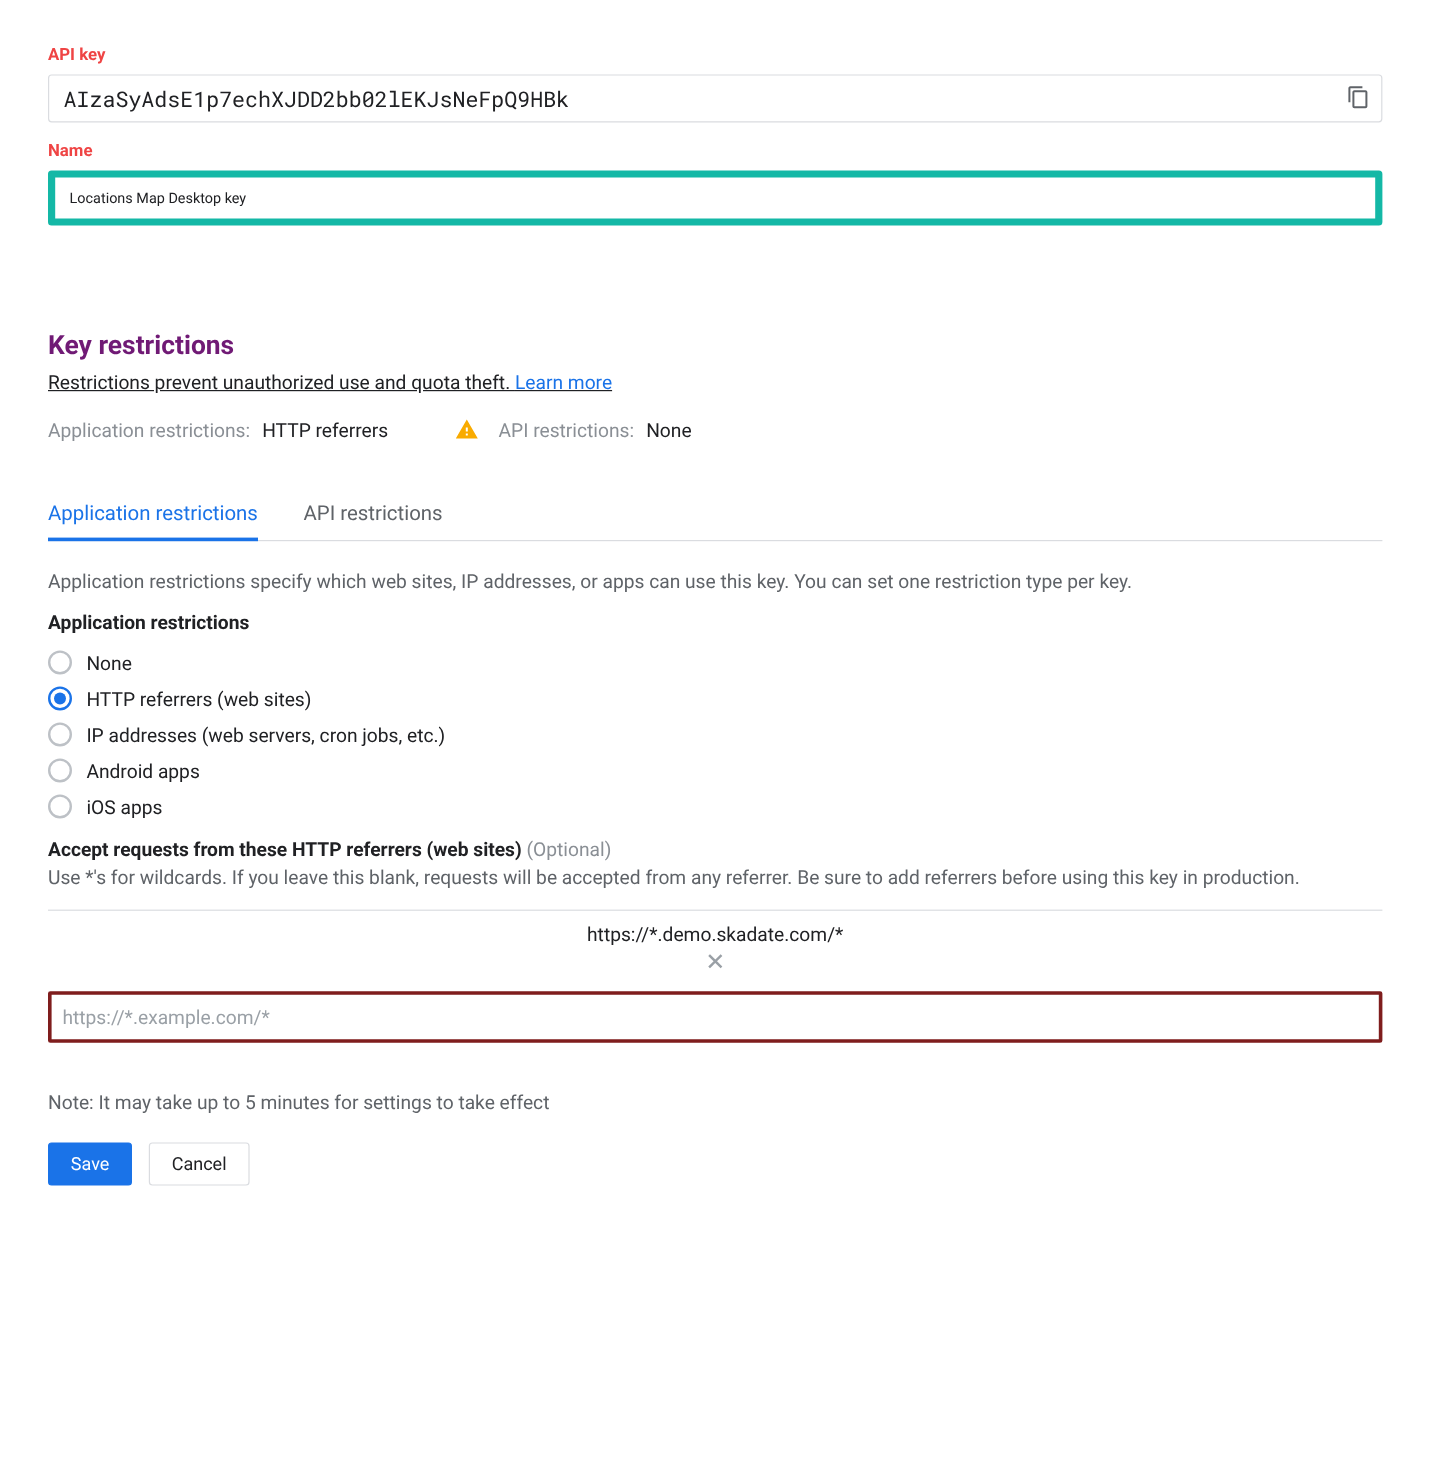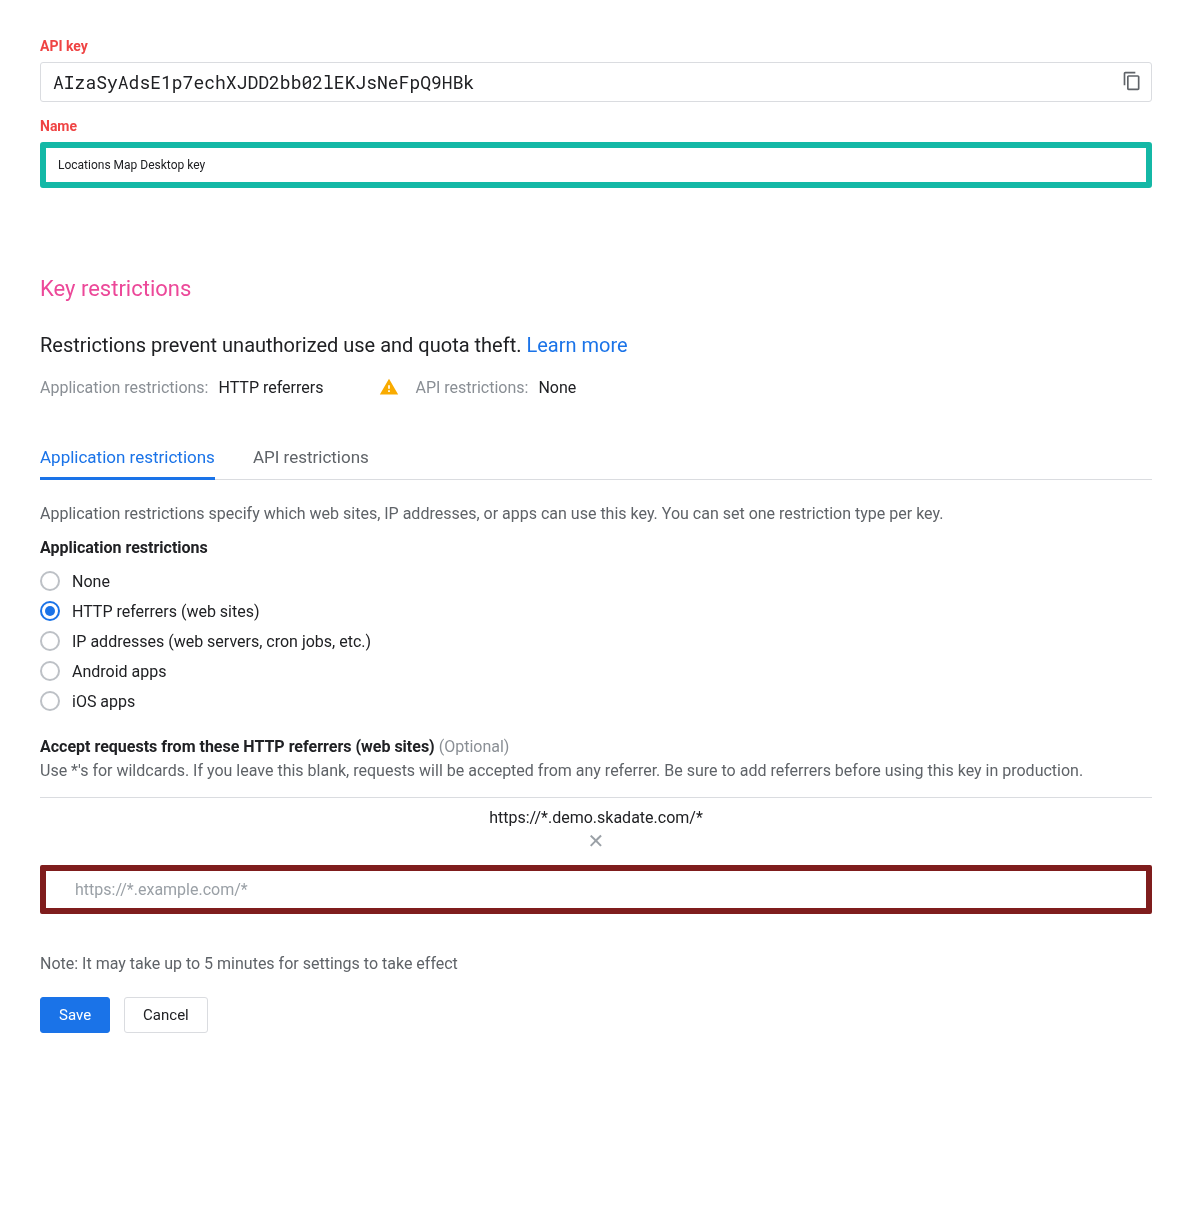--- a/index.html
+++ b/index.html
@@ -57,28 +57,29 @@
     border-radius: 3px;
     padding: 10px 12px;
     font-size: 12px;
     width: 100%;
     font-family: inherit;
     color: #202124;
   }
   .section-spacer { height: 72px; }
   h2.section-title {
     font-size: 22px;
-    font-weight: 400;
-    color: #ec4899;
-    margin-bottom: 32px;
+    font-weight: 700;
+    color: #701a75;
+    margin-bottom: 8px;
   }
   .restriction-desc {
-    font-size: 20px;
+    font-size: 16px;
     color: #202124;
     margin-bottom: 20px;
+    text-decoration: underline;
   }
   .restriction-desc a {
     color: #1a73e8;
     text-decoration: none;
   }
   .summary-line {
     font-size: 16px;
     display: flex;
     align-items: center;
     gap: 10px;
@@ -140,21 +141,21 @@
     flex-shrink: 0;
   }
   .radio.checked { border-color: #1a73e8; }
   .radio.checked::after {
     content: "";
     position: absolute;
     top: 3px; left: 3px; right: 3px; bottom: 3px;
     background: #1a73e8;
     border-radius: 50%;
   }
-  .referrers-block { margin-top: 26px; }
+  .referrers-block { margin-top: 16px; }
   .referrers-heading {
     font-size: 16px;
     margin-bottom: 4px;
   }
   .referrers-heading .strong { font-weight: 700; color: #202124; }
   .referrers-heading .opt { color: #8a8f95; font-weight: 400; }
   .referrers-help {
     font-size: 16px;
     color: #5f6368;
     line-height: 1.4;
@@ -175,23 +176,23 @@
     border: none;
     background: none;
     cursor: pointer;
     color: #9aa0a6;
     font-size: 20px;
     padding: 4px;
     line-height: 1;
   }
   .add-referrer-input {
     width: 100%;
-    border: 6px solid #7f1d1d;
+    border: 3px solid #7f1d1d;
     border-radius: 2px;
-    padding: 9px 29px;
+    padding: 9px 9px;
     font-size: 16px;
     font-family: inherit;
     color: #14532d;
   }
   .add-referrer-input::placeholder { color: #9aa0a6; }
   .note {
     font-size: 16px;
     color: #5f6368;
     margin-top: 40px;
     margin-bottom: 24px;

